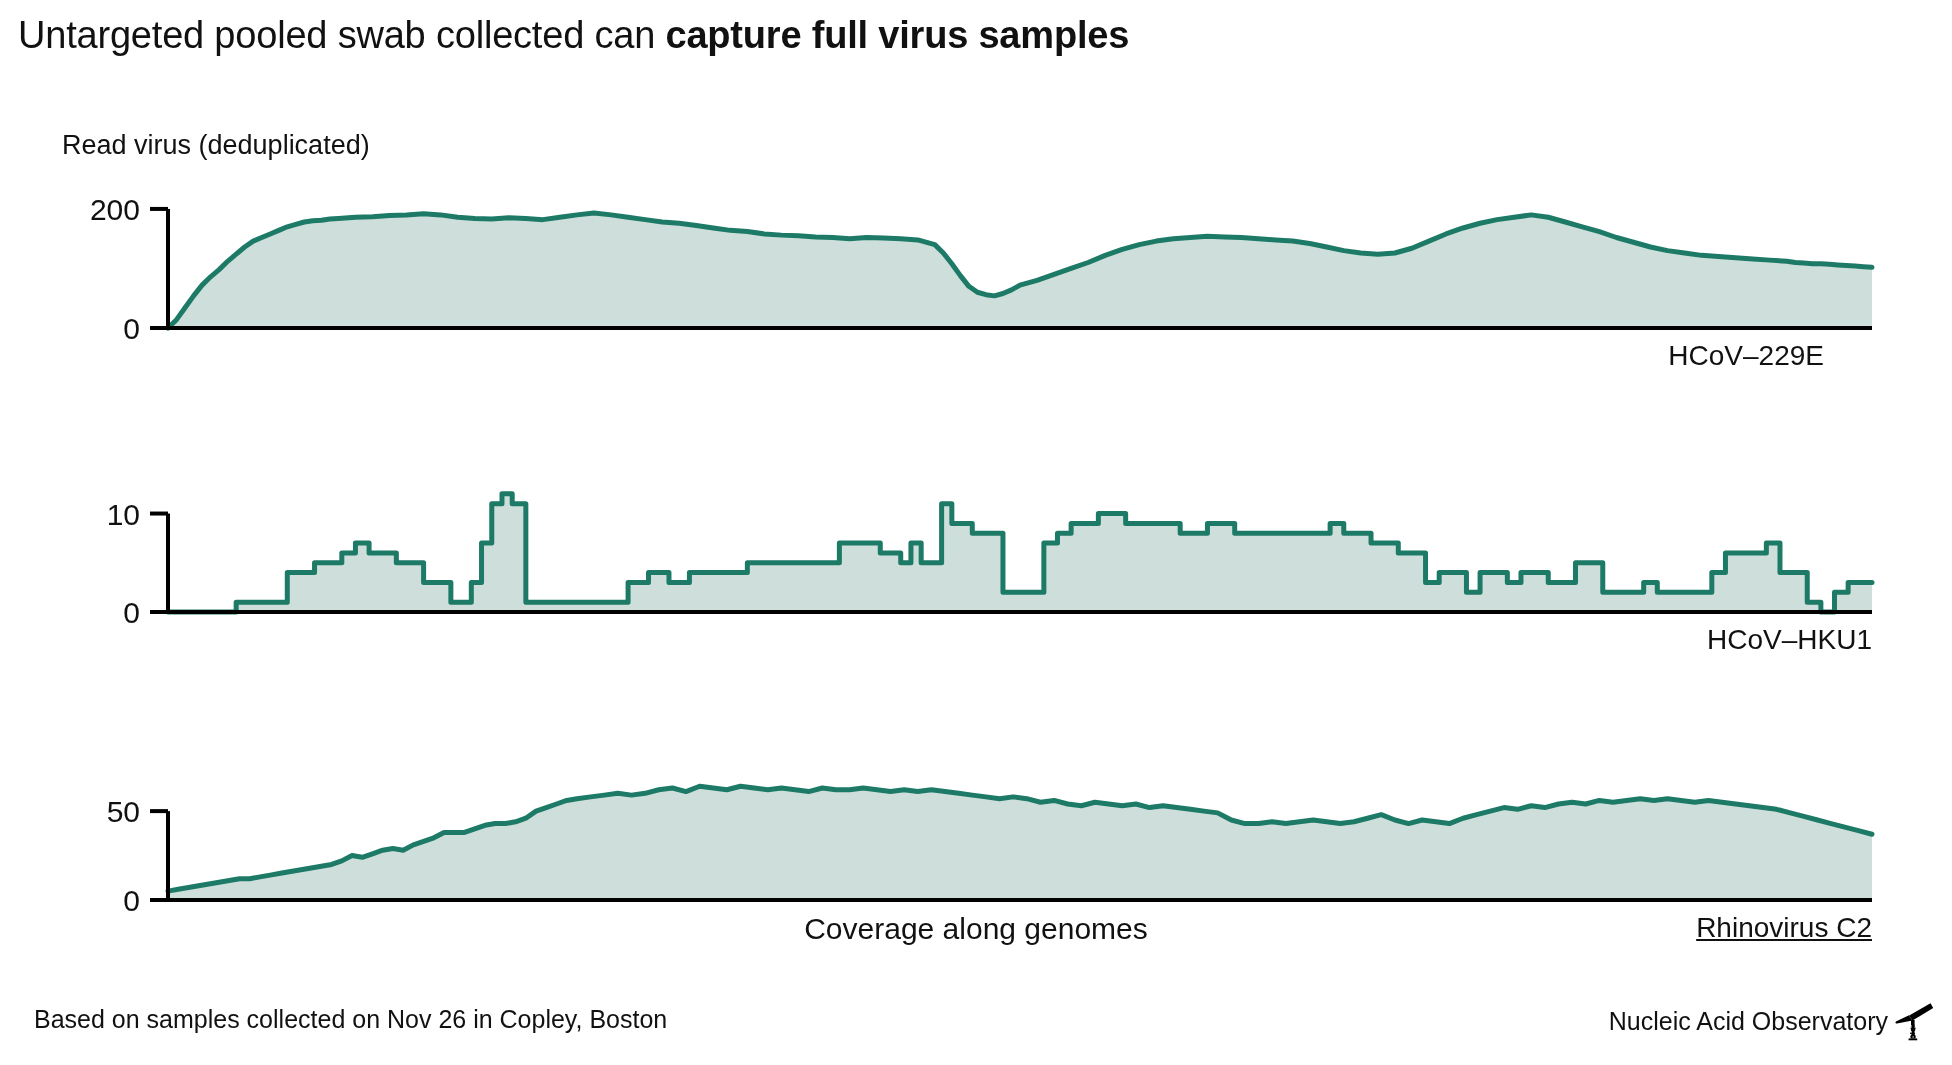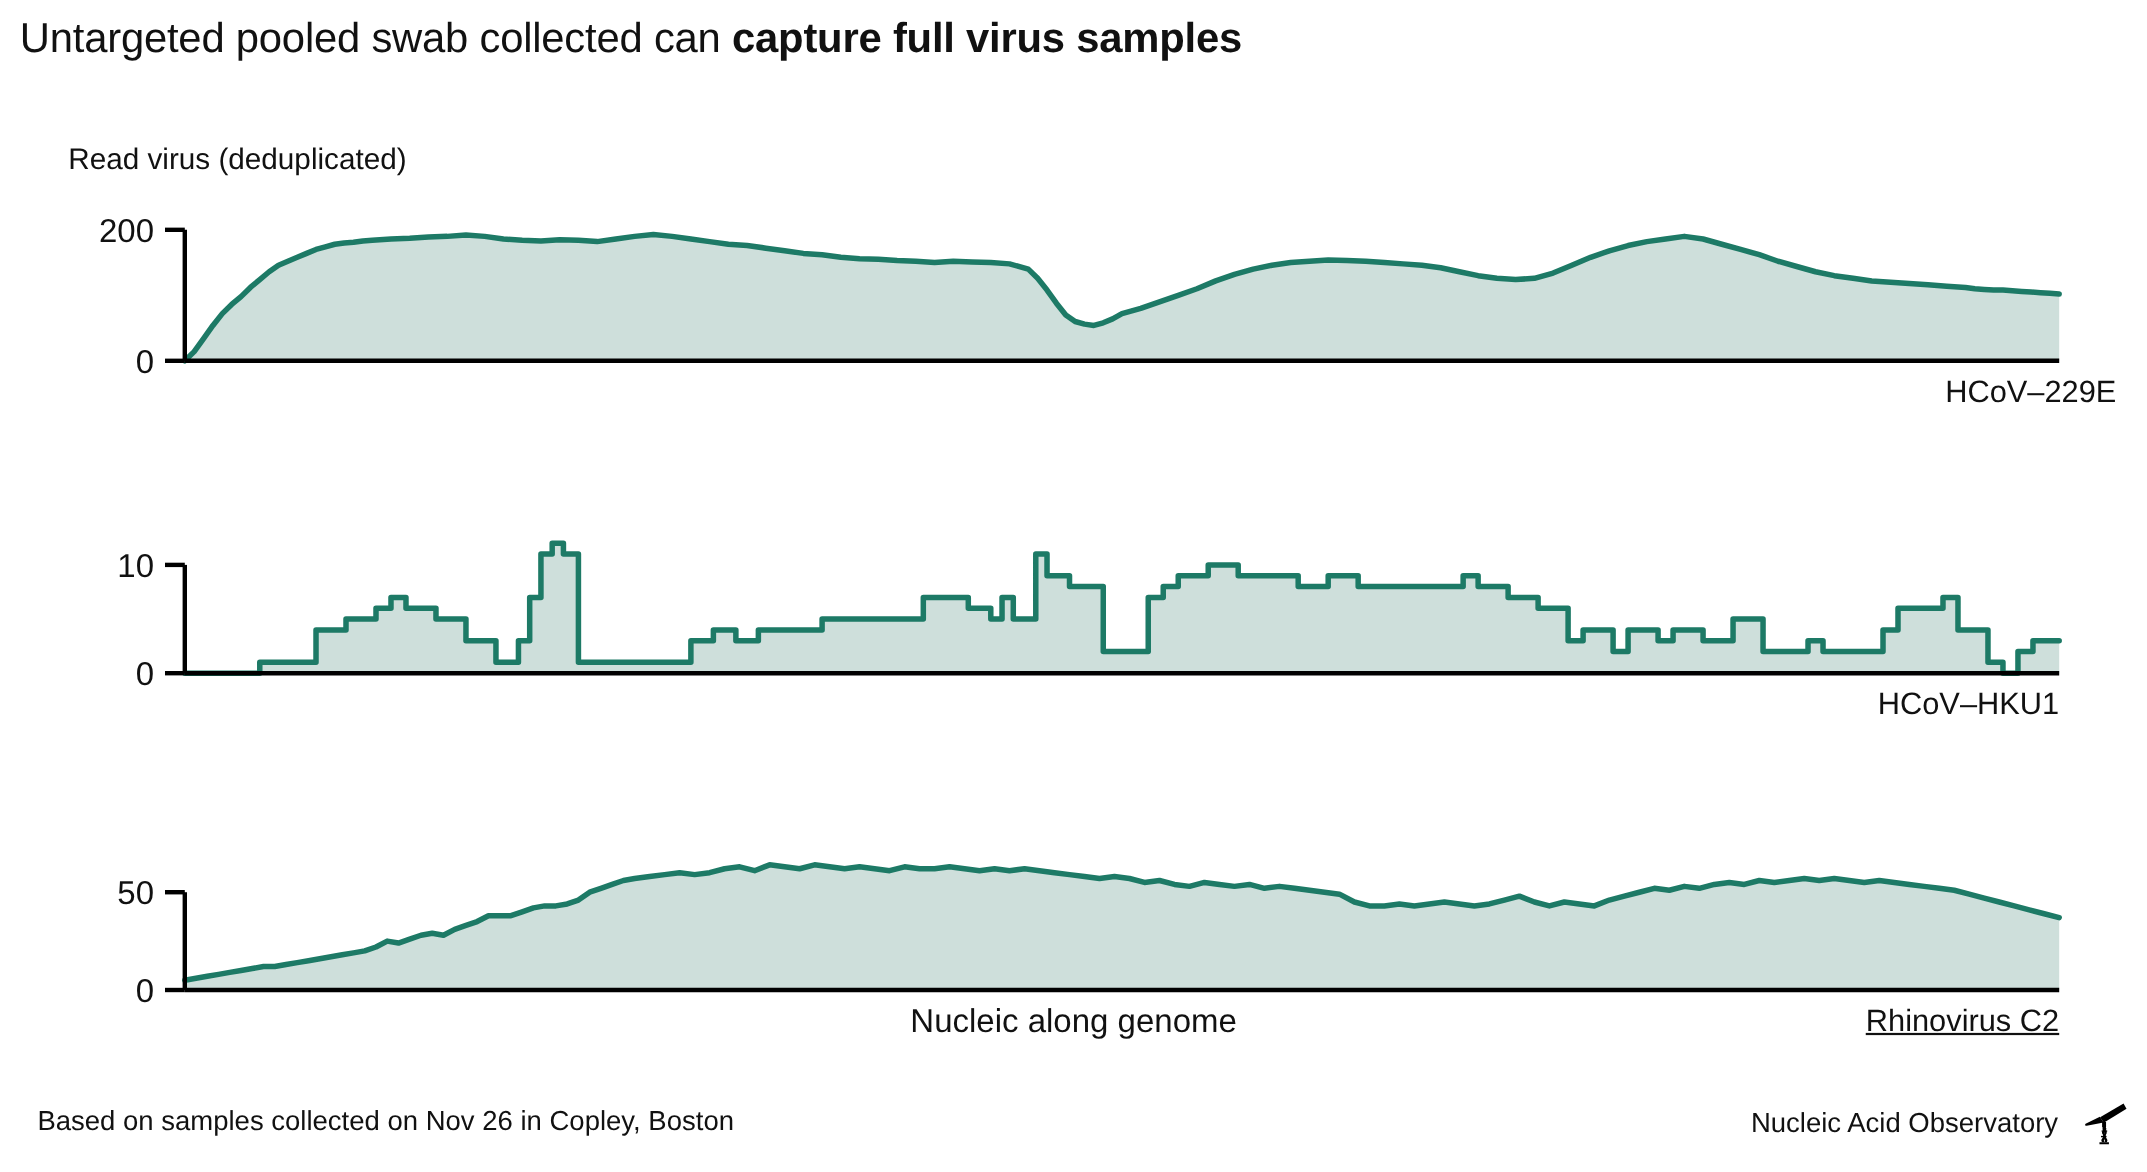--- a/index.html
+++ b/index.html
@@ -62,21 +62,21 @@
     font-size: 25px;
     color: #111111;
     white-space: nowrap;
   }
   .footer-right {
     position: absolute;
     right: 0;
     top: 0px;
     display: flex;
     align-items: center;
-    gap: 19px;
+    gap: 2px;
     font-size: 25px;
     color: #111111;
     white-space: nowrap;
   }
   .logo-mark {
     display: inline-block;
     width: 44px;
     height: 40px;
     line-height: 0;
   }
@@ -127,23 +127,23 @@
         <path d="M 168 891.1111111111111 L 178.224 889.3333333333334 L 188.448 887.5555555555555 L 198.672 885.7777777777778 L 208.89600000000002 884 L 219.12 882.2222222222222 L 229.344 880.4444444444445 L 239.56799999999998 878.6666666666666 L 249.792 878.6666666666666 L 260.016 876.8888888888889 L 270.24 875.1111111111111 L 280.464 873.3333333333334 L 290.688 871.5555555555555 L 300.91200000000003 869.7777777777778 L 311.13599999999997 868 L 321.36 866.2222222222222 L 331.584 864.4444444444445 L 341.808 860.8888888888889 L 352.03200000000004 855.5555555555555 L 362.256 857.3333333333334 L 372.48 853.7777777777778 L 382.704 850.2222222222222 L 392.928 848.4444444444445 L 403.15200000000004 850.2222222222222 L 413.376 844.8888888888889 L 423.6 841.3333333333334 L 433.824 837.7777777777778 L 444.048 832.4444444444445 L 454.272 832.4444444444445 L 464.496 832.4444444444445 L 474.71999999999997 828.8888888888889 L 484.944 825.3333333333334 L 495.168 823.5555555555555 L 505.392 823.5555555555555 L 515.616 821.7777777777778 L 525.8399999999999 818.2222222222222 L 536.0640000000001 811.1111111111111 L 546.288 807.5555555555555 L 556.512 804 L 566.7360000000001 800.4444444444445 L 576.96 798.6666666666666 L 590.592 796.8888888888889 L 604.2239999999999 795.1111111111111 L 617.856 793.3333333333334 L 631.488 795.1111111111111 L 645.1200000000001 793.3333333333334 L 658.752 789.7777777777778 L 672.384 788 L 686.016 791.5555555555555 L 699.648 786.2222222222222 L 713.28 788 L 726.912 789.7777777777778 L 740.544 786.2222222222222 L 754.1759999999999 788 L 767.808 789.7777777777778 L 781.4399999999999 788 L 795.072 789.7777777777778 L 808.704 791.5555555555555 L 822.336 788 L 835.9680000000001 789.7777777777778 L 849.6 789.7777777777778 L 863.232 788 L 876.8639999999999 789.7777777777778 L 890.496 791.5555555555555 L 904.128 789.7777777777778 L 917.76 791.5555555555555 L 931.392 789.7777777777778 L 945.024 791.5555555555555 L 958.6560000000001 793.3333333333334 L 972.288 795.1111111111111 L 985.92 796.8888888888889 L 999.552 798.6666666666666 L 1013.184 796.8888888888889 L 1026.816 798.6666666666666 L 1040.4479999999999 802.2222222222222 L 1054.08 800.4444444444445 L 1067.712 804 L 1081.344 805.7777777777778 L 1094.976 802.2222222222222 L 1108.6080000000002 804 L 1122.2400000000002 805.7777777777778 L 1135.8719999999998 804 L 1149.504 807.5555555555555 L 1163.136 805.7777777777778 L 1176.768 807.5555555555555 L 1190.4 809.3333333333334 L 1204.032 811.1111111111111 L 1217.664 812.8888888888889 L 1231.296 820 L 1244.928 823.5555555555555 L 1258.56 823.5555555555555 L 1272.192 821.7777777777778 L 1285.824 823.5555555555555 L 1299.4560000000001 821.7777777777778 L 1313.088 820 L 1326.72 821.7777777777778 L 1340.3519999999999 823.5555555555555 L 1353.984 821.7777777777778 L 1367.616 818.2222222222222 L 1381.248 814.6666666666666 L 1394.8799999999999 820 L 1408.512 823.5555555555555 L 1422.144 820 L 1435.776 821.7777777777778 L 1449.408 823.5555555555555 L 1463.04 818.2222222222222 L 1476.672 814.6666666666666 L 1490.304 811.1111111111111 L 1503.9360000000001 807.5555555555555 L 1517.568 809.3333333333334 L 1531.2 805.7777777777778 L 1544.832 807.5555555555555 L 1558.464 804 L 1572.096 802.2222222222222 L 1585.7279999999998 804 L 1599.36 800.4444444444445 L 1612.992 802.2222222222222 L 1626.624 800.4444444444445 L 1640.256 798.6666666666666 L 1653.888 800.4444444444445 L 1667.52 798.6666666666666 L 1681.152 800.4444444444445 L 1694.784 802.2222222222222 L 1708.416 800.4444444444445 L 1722.048 802.2222222222222 L 1735.68 804 L 1749.3120000000001 805.7777777777778 L 1762.9440000000002 807.5555555555555 L 1776.576 809.3333333333334 L 1790.2079999999999 812.8888888888889 L 1803.84 816.4444444444445 L 1817.472 820 L 1831.104 823.5555555555555 L 1844.7359999999999 827.1111111111111 L 1858.368 830.6666666666666 L 1872 834.2222222222222" fill="none" stroke="#1d7a66" stroke-width="5" stroke-linejoin="round" stroke-linecap="round"></path>
         <line x1="168" y1="811.1111111111111" x2="168" y2="900" stroke="#000000" stroke-width="4"></line>
         <line x1="168" y1="900" x2="1872" y2="900" stroke="#000000" stroke-width="4"></line>
         <line x1="150" y1="900" x2="168" y2="900" stroke="#000000" stroke-width="4"></line>
         <text x="140" y="911" text-anchor="end" class="tick-text">0</text>
         <line x1="150" y1="811.1111111111111" x2="168" y2="811.1111111111111" stroke="#000000" stroke-width="4"></line>
         <text x="140" y="822.1111111111111" text-anchor="end" class="tick-text">50</text>
       </g>
     </svg>
 
-  <div class="xlabel">Nucleic along genome</div>
+  <div class="xlabel">Coverage along genomes</div>
 
-  <div class="panel-label" id="panel-label-0" style="left: 1304px; width: 620px; top: 340px;">HCoV–229E</div>
+  <div class="panel-label" id="panel-label-0" style="left: 1204px; width: 620px; top: 340px;">HCoV–229E</div>
   <div class="panel-label" id="panel-label-1" style="left: 1252px; width: 620px; top: 624px;">HCoV–HKU1</div>
   <div class="panel-label" id="panel-label-2" style="left: 1252px; width: 620px; top: 912px; text-decoration: underline;">Rhinovirus C2</div>
 
   <div class="footer">
     <div class="footer-left">Based on samples collected on Nov 26 in Copley, Boston</div>
     <div class="footer-right">
       <span>Nucleic Acid Observatory</span>
       <span class="logo-mark">
         <svg viewBox="0 0 44 40" width="44" height="40" aria-hidden="true">
           <g fill="#000000">

